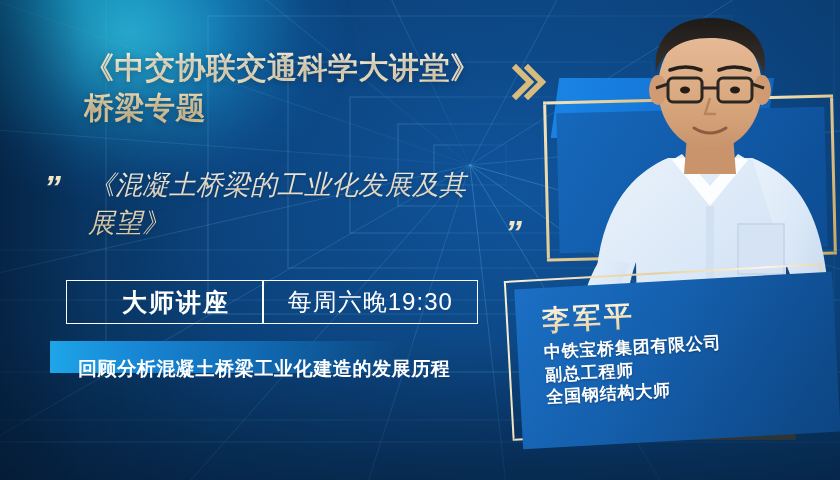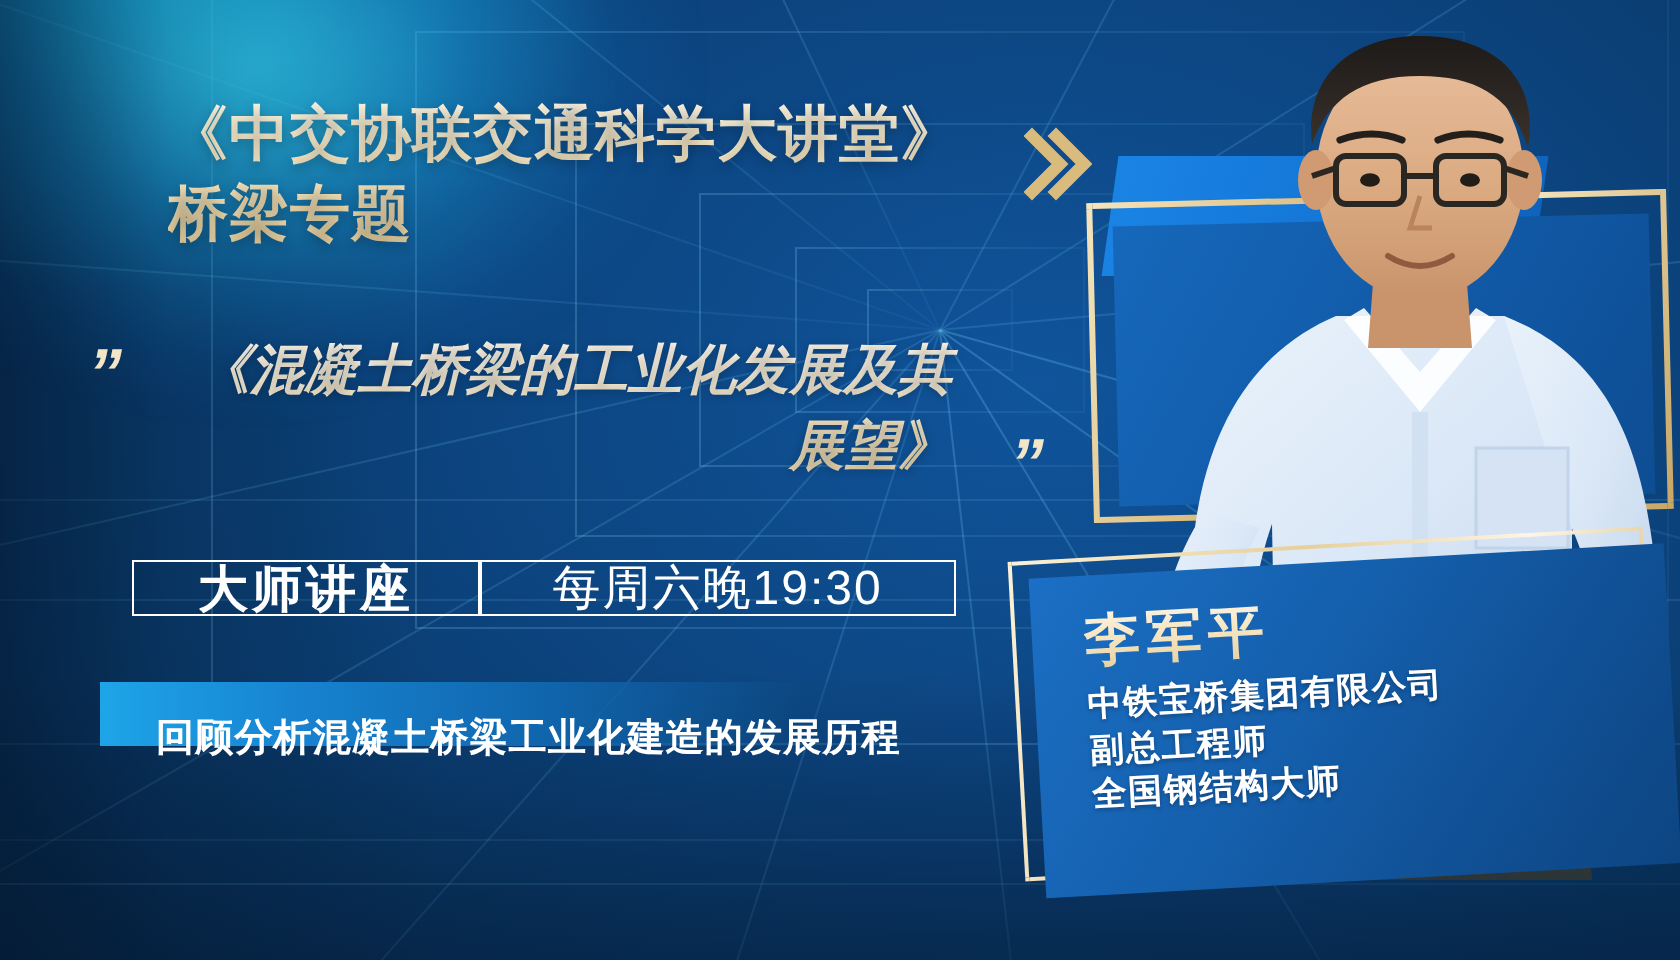--- a/index.html
+++ b/index.html
@@ -87,36 +87,36 @@
 
   
   .quote-block { position:absolute; left:36px; top:166px; width:470px; }
   .qmark {
     position:absolute; font-size:34px; font-weight:bold; color:#f3e6c6;
     font-style:italic; line-height:1;
   }
   .qmark.open { left:8px; top:4px; }
   .qmark.close { right:-16px; bottom:-6px; }
   .quote-text {
-    font-style:italic; font-weight:bold;
+    font-style:italic; font-weight:normal;
     font-size:27px; line-height:1.42;
-    text-align:right; padding-left:52px; padding-right:30px;
+    text-align:left; padding-left:52px; padding-right:30px;
     color:#f7ecd4;
     background:linear-gradient(180deg,#fffaf0 0%,#f4e6c6 55%,#e6d2a6 100%);
     -webkit-background-clip:text; background-clip:text;
     -webkit-text-fill-color:transparent;
     text-shadow:0 1px 4px rgba(0,0,0,0.22);
   }
 
   
   .info-box {
     position:absolute; left:66px; top:280px;
-    width:412px; height:28px;
+    width:412px; height:44px;
     border:1.6px solid #ffffff;
-    display:flex; align-items:center;
+    display:flex; align-items:center;padding-left:23px;
   }
   .info-left {
     width:172px; height:100%;
     display:flex; align-items:center; justify-content:center;
     font-size:25px; font-weight:bold; color:#ffffff;
     letter-spacing:2px;
   }
   .info-div { width:1.6px; height:100%; background:#ffffff; }
   .info-right {
     flex:1; height:100%;

